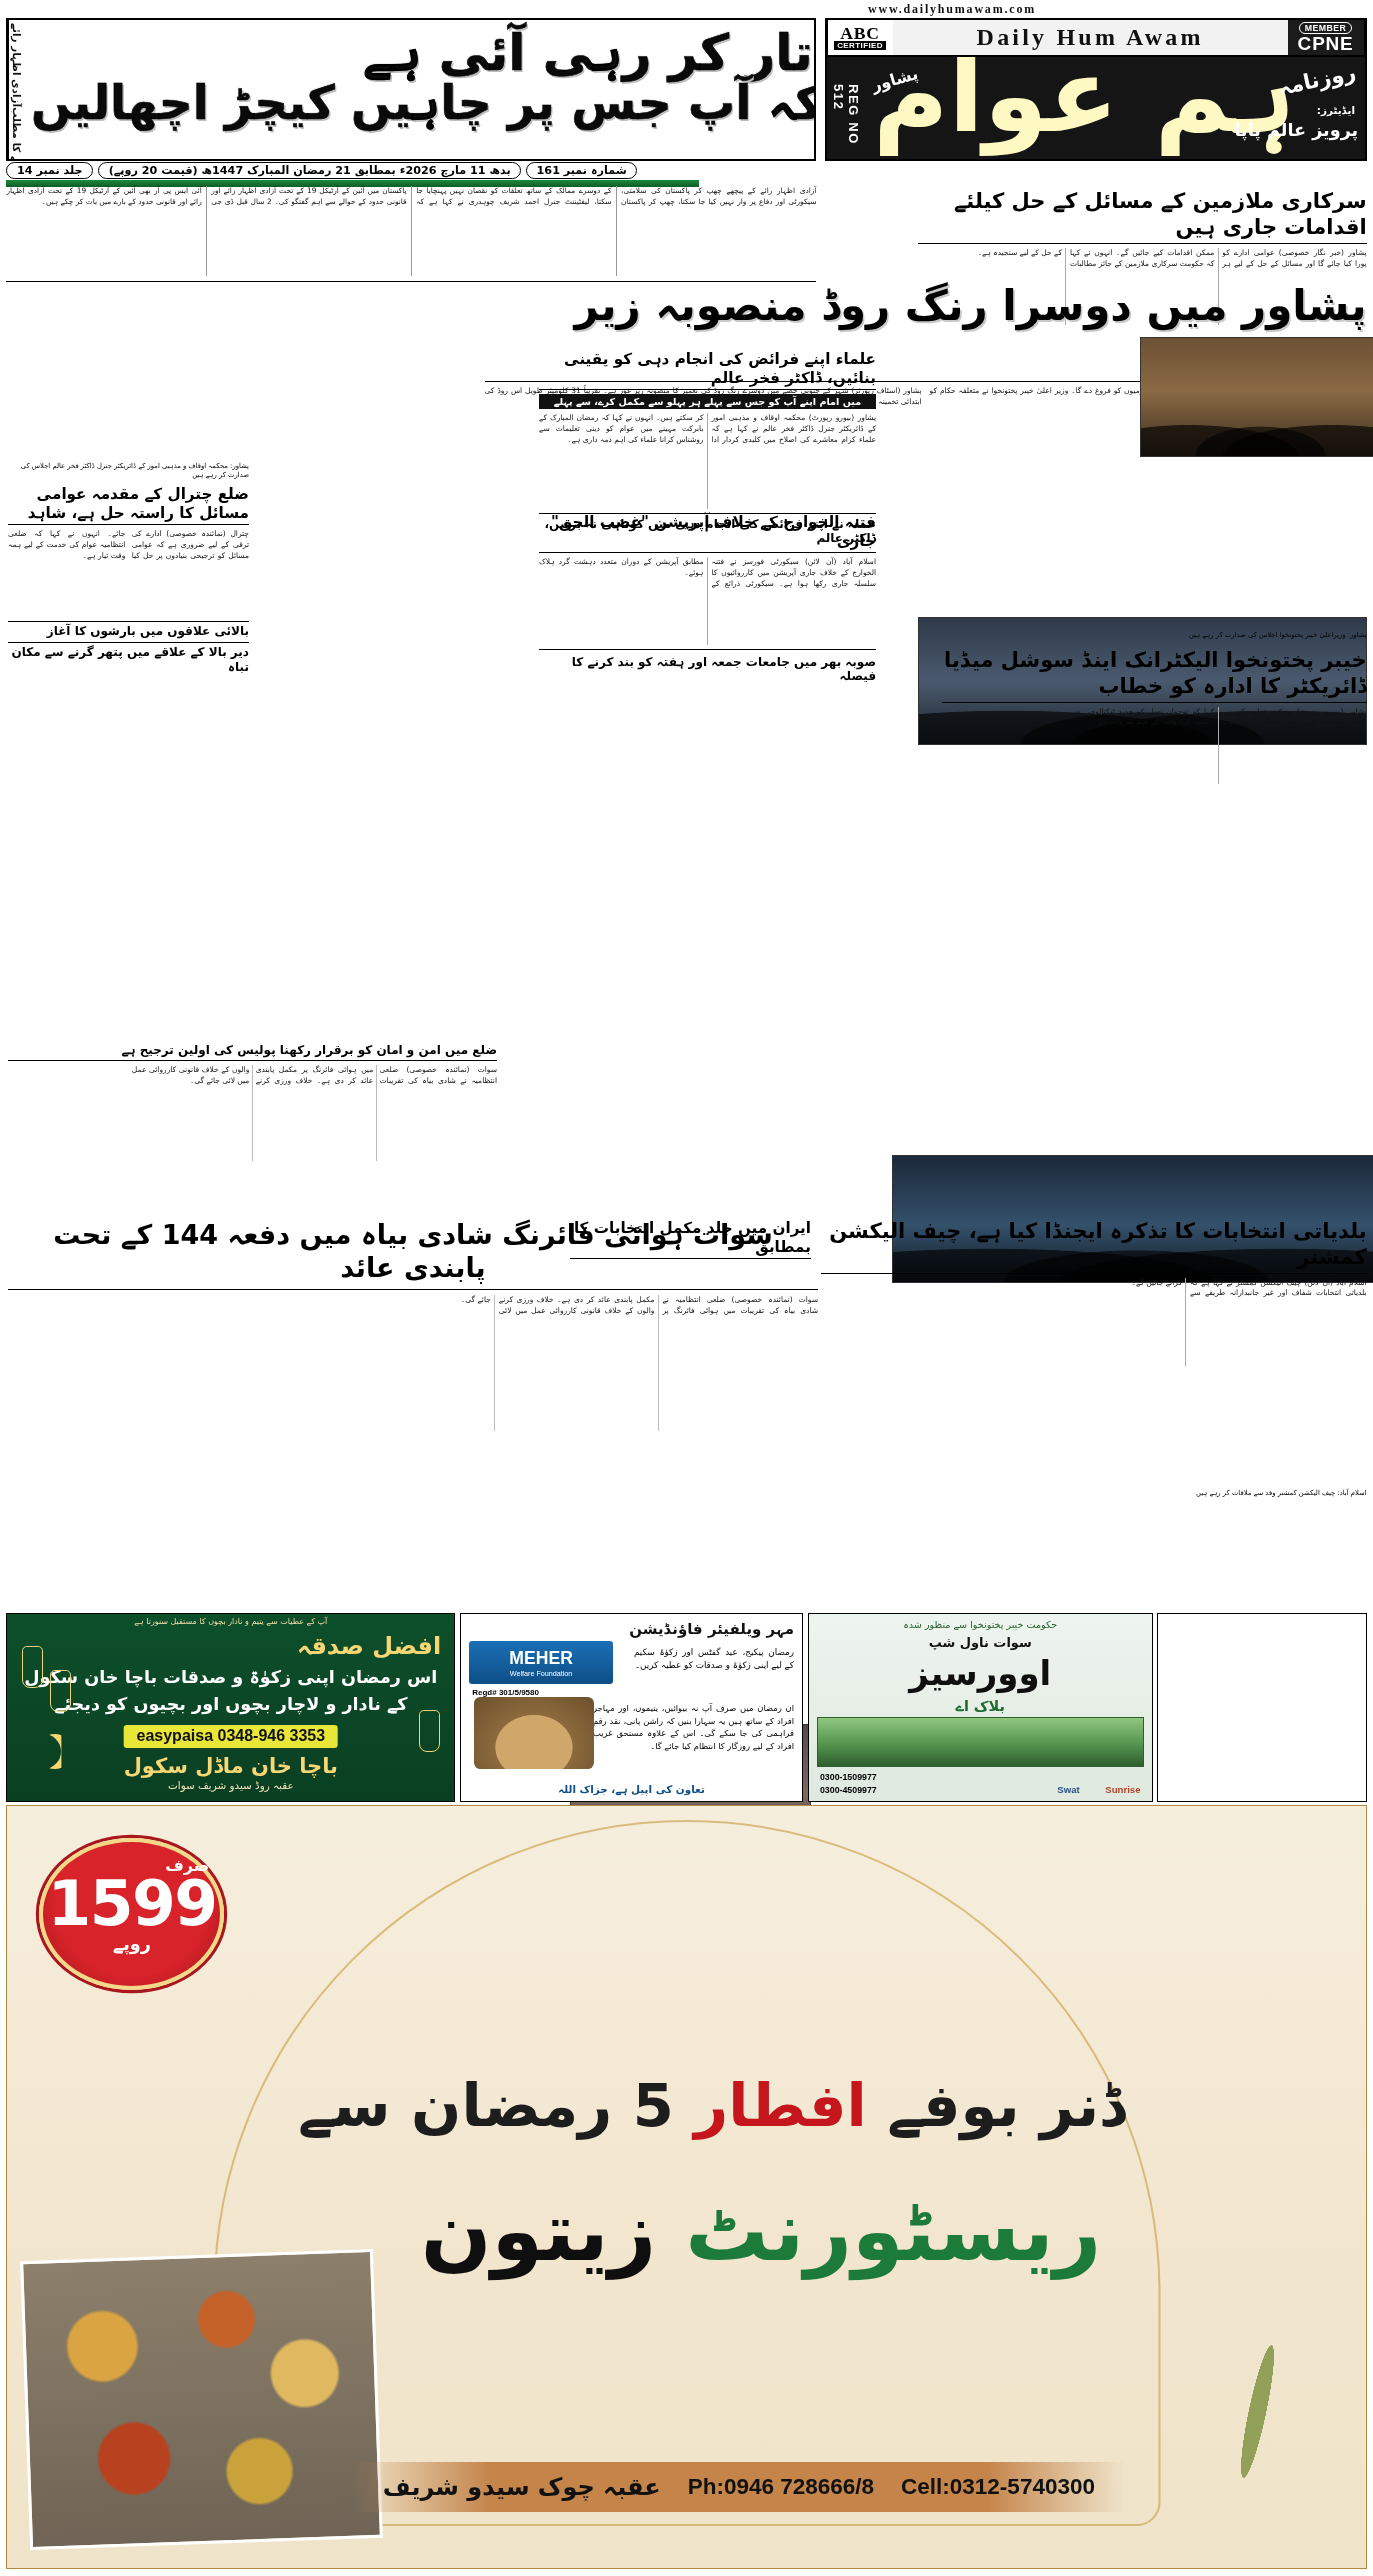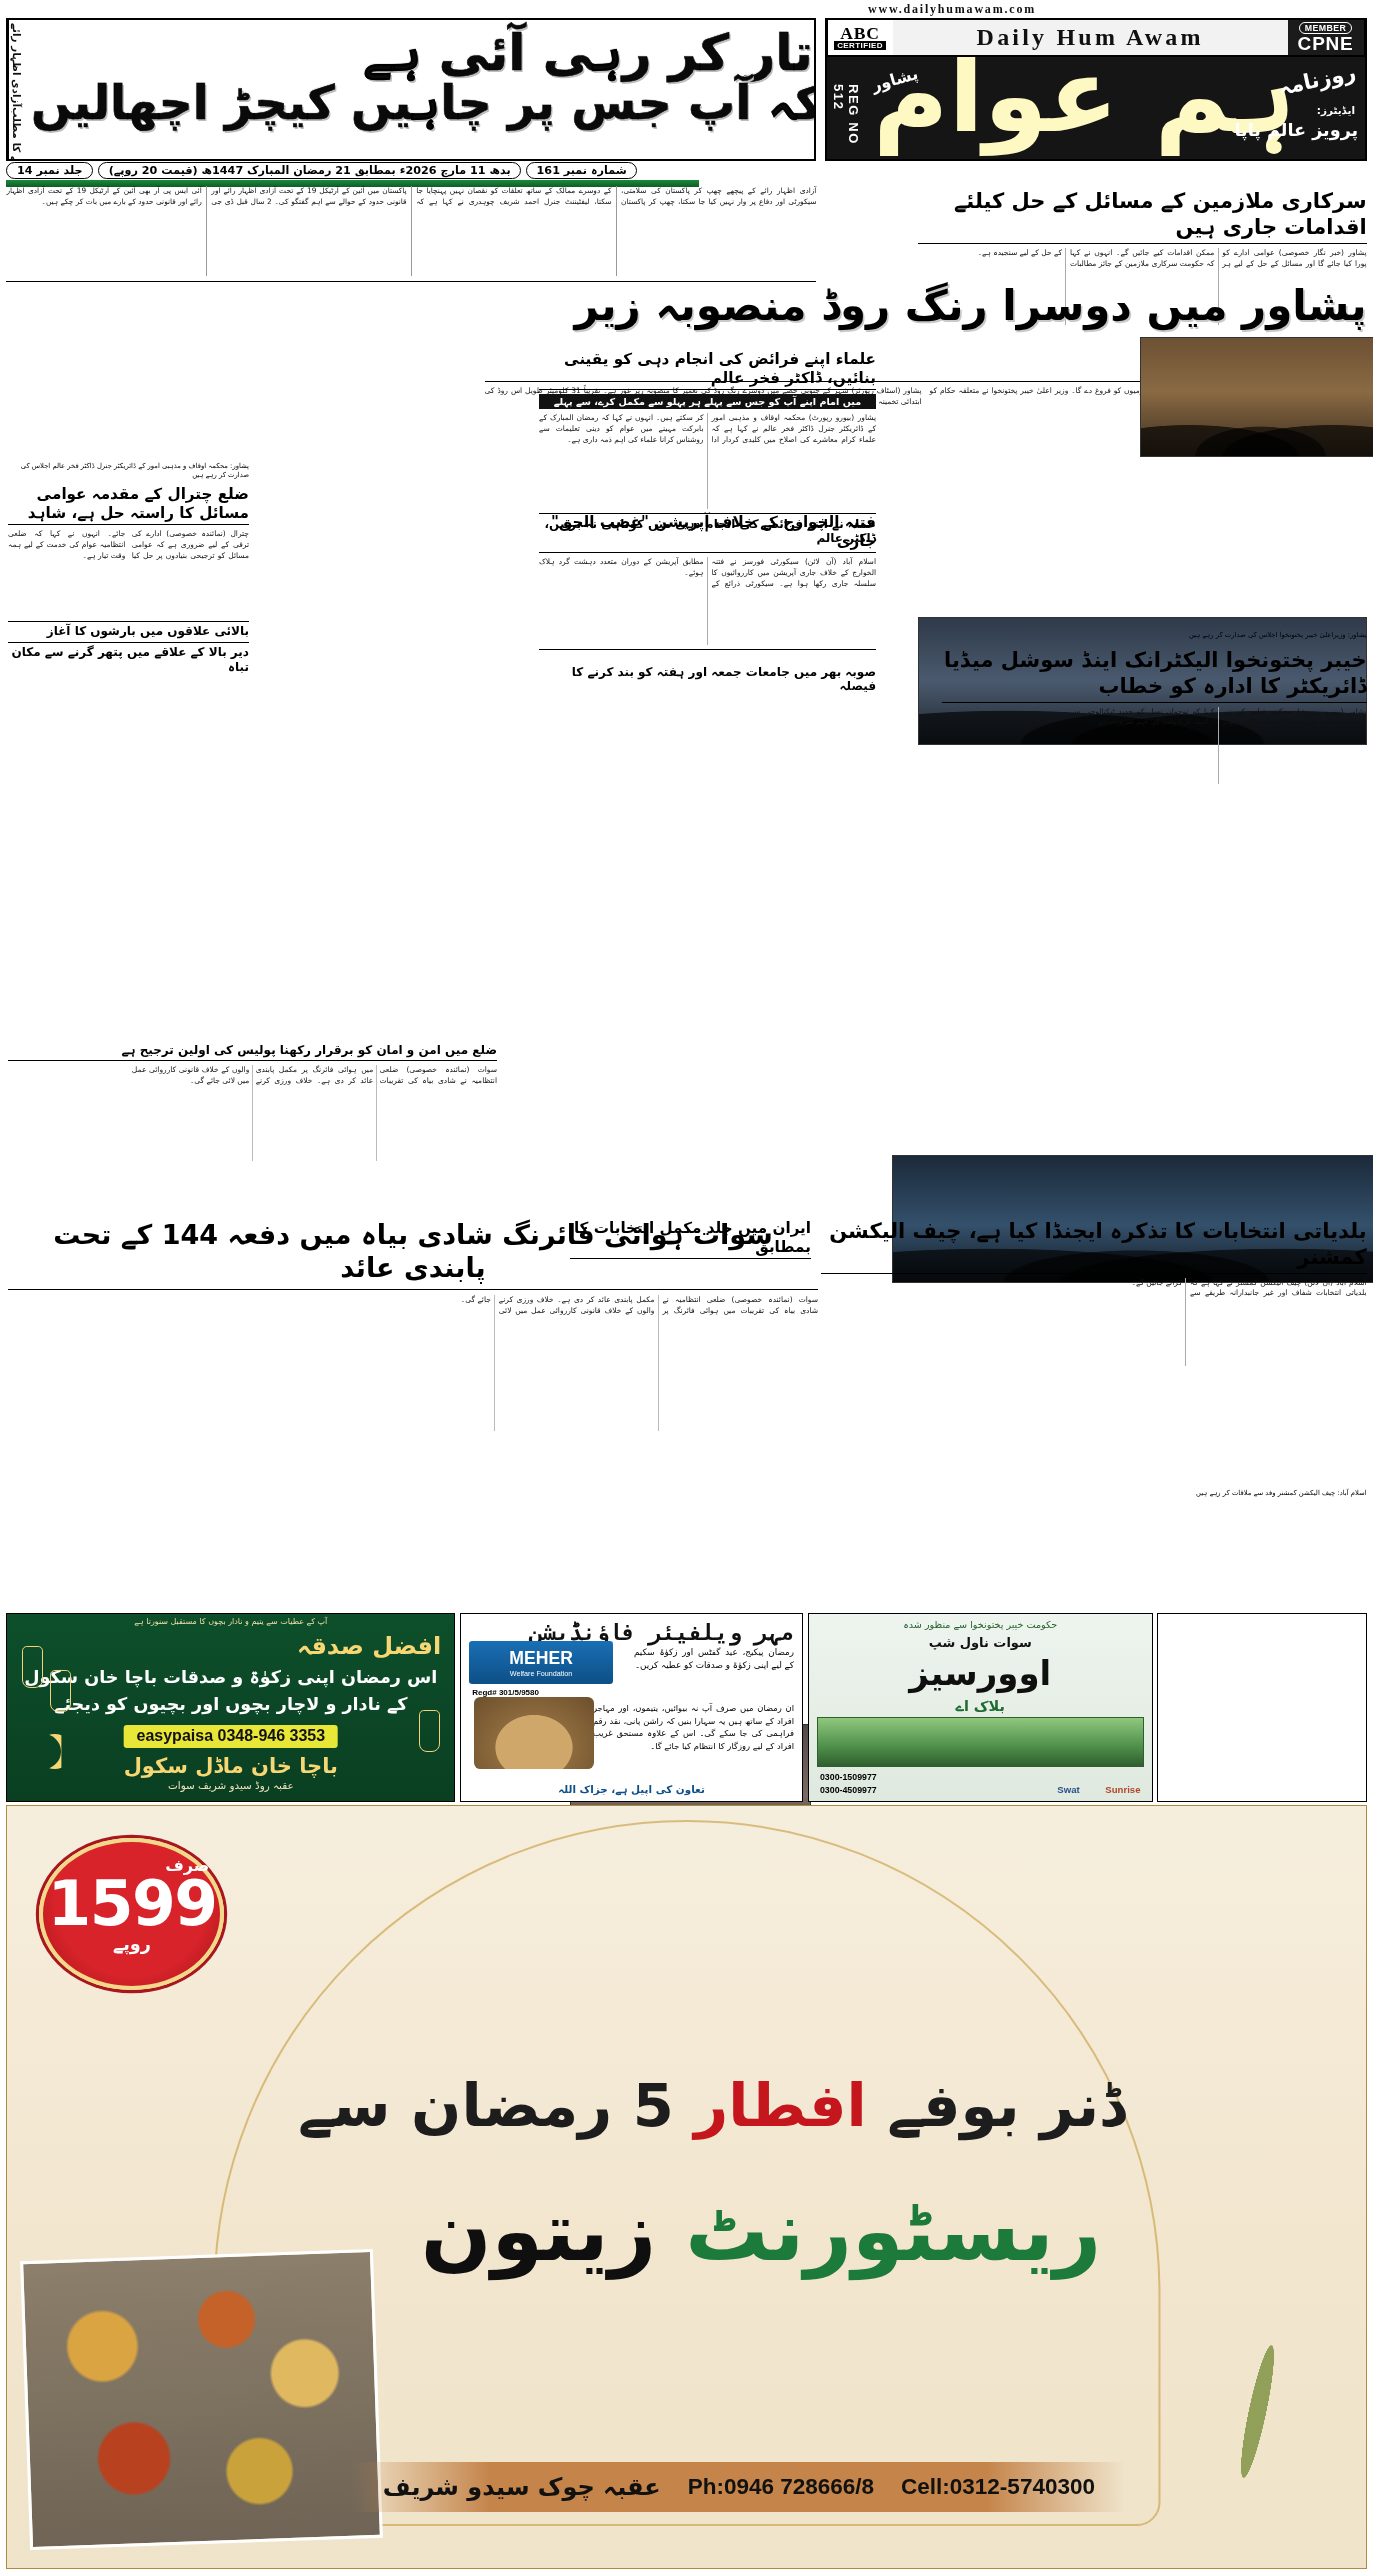--- a/index.html
+++ b/index.html
@@ -330,21 +330,21 @@
   <div class="col urdu" style="left:8px; top:485px; width:241px;">
     <div class="news-head hl-md" style="border-bottom:1.6px solid #000; padding-bottom:2.4px;">ضلع چترال کے مقدمہ عوامی مسائل کا راستہ حل ہے، شاہد</div>
     <div class="news-body" style="margin-top:4px; column-count:2; column-gap:6.4px; height:88px;">چترال (نمائندہ خصوصی) ادارے کی ترقی کے لیے ضروری ہے کہ عوامی مسائل کو ترجیحی بنیادوں پر حل کیا جائے۔ انہوں نے کہا کہ ضلعی انتظامیہ عوام کی خدمت کے لیے ہمہ وقت تیار ہے۔</div>
     <div class="news-head hl-sm" style="border-top:0.8px solid #000; padding-top:2.4px; margin-top:3.2px;">بالائی علاقوں میں بارشوں کا آغاز</div>
     <div class="news-head hl-sm" style="border-top:0.8px solid #000; padding-top:2.4px; margin-top:3.2px;">دیر بالا کے علاقے میں پتھر گرنے سے مکان تباہ</div>
   </div>
 
   <div class="col urdu" style="right:497px; top:513px; width:337px;">
     <div class="news-head hl-md" style="border-bottom:1.6px solid #000; padding-bottom:2.4px;">فتنہ الخوارج کے خلاف آپریشن "غضب الحق" جاری</div>
     <div class="news-body" style="margin-top:4px; column-count:2; column-gap:8px; column-rule:0.8px solid #aaa; height:88px;">اسلام آباد (آن لائن) سیکورٹی فورسز نے فتنہ الخوارج کے خلاف جاری آپریشن میں کارروائیوں کا سلسلہ جاری رکھا ہوا ہے۔ سیکورٹی ذرائع کے مطابق آپریشن کے دوران متعدد دہشت گرد ہلاک ہوئے۔</div>
-    <div class="news-head hl-sm" style="border-top:0.8px solid #000; padding-top:15px; margin-top:3.2px;">صوبہ بھر میں جامعات جمعہ اور ہفتہ کو بند کرنے کا فیصلہ</div>
+    <div class="news-head hl-sm" style="border-top:0.8px solid #000; padding-top:5px; margin-top:3.2px;">صوبہ بھر میں جامعات جمعہ اور ہفتہ کو بند کرنے کا فیصلہ</div>
   </div>
 
   <div class="photo ph-meet ph-sil" style="right:6.4px; top:497px; width:449px; height:128px;"></div>
   <div class="col urdu cap" style="right:6.4px; top:629px; width:449px;">پشاور: وزیراعلیٰ خیبر پختونخوا اجلاس کی صدارت کر رہے ہیں</div>
 
   <div class="col urdu" style="right:6.4px; top:648px; width:449px;">
     <div class="news-head hl-lg" style="border-bottom:1.6px solid #000; padding-bottom:2.4px;margin-left:24px;">خیبر پختونخوا الیکٹرانک اینڈ سوشل میڈیا ڈائریکٹر کا ادارہ کو خطاب</div>
     <div class="news-body" style="margin-top:4px; column-count:3; column-gap:8px; column-rule:0.8px solid #aaa; height:77px;">پشاور (بیورو رپورٹ) محکمہ تعلیم کے زیر اہتمام منعقدہ تقریب سے خطاب کرتے ہوئے کہا کہ نوجوان نسل کو جدید ٹیکنالوجی سے آراستہ کرنا وقت کی اہم ضرورت ہے۔</div>
   </div>
 
@@ -389,21 +389,21 @@
       <div style="position:absolute; right:13px; left:13px; top:140px; font-size:21px; font-weight:700; color:#f7d774; text-align:center;">باچا خان ماڈل سکول</div>
       <div style="position:absolute; right:13px; left:13px; top:165px; font-size:10.4px; color:#f0e2bb; text-align:center;">عقبہ روڈ سیدو شریف سوات</div>
       <div class="lantern" style="left:14.4px; top:32px; border:1.6px solid #f3d37a; border-radius:4.8px 4.8px 8px 8px;"></div>
       <div class="lantern" style="left:43px; top:56px; border:1.6px solid #f3d37a; border-radius:4.8px 4.8px 8px 8px;"></div>
       <div class="lantern" style="right:14.4px; top:96px; border:1.6px solid #f3d37a; border-radius:4.8px 4.8px 8px 8px;"></div>
       <div class="moon" style="left:19px; top:120px; width:35px; height:35px; border-radius:50%;
                   box-shadow: 11.2px 0 0 0 #f7d774; clip-path: inset(0 0 0 0);"></div>
     </div>
 
     <div class="ad ad-meher urdu">
-      <div style="position:absolute; right:8px; top:6.4px; font-size:22px; font-weight:700; color:#111;font-family:Liberation Mono, monospace;">مہر ویلفیئر فاؤنڈیشن</div>
+      <div style="position:absolute; right:8px; top:6.4px; font-size:15px; font-weight:700; color:#111;">مہر ویلفیئر فاؤنڈیشن</div>
       <div style="position:absolute; left:8px; top:27px; width:144px; height:43px;
                   background:linear-gradient(180deg,#1a6fb5 0%, #0d4f86 100%); border-radius:3.2px;
                   display:flex; flex-direction:column; align-items:center; justify-content:center; color:#fff;">
         <div style="font-size:17.6px; font-weight:700; direction:ltr; font-family:'Liberation Sans',sans-serif;">MEHER</div>
         <div style="font-size:7.2px; direction:ltr; font-family:'Liberation Sans',sans-serif;">Welfare Foundation</div>
       </div>
       <div style="position:absolute; left:11.2px; top:74px; font-size:8px; direction:ltr; font-weight:700;
                   font-family:'Liberation Sans',sans-serif;">Regd# 301/5/9580</div>
       <div style="position:absolute; right:8px; top:32px; width:160px; font-size:8.8px; line-height:1.5; text-align:justify;">رمضان پیکیج، عید گفٹس اور زکوٰۃ سکیم کے لیے اپنی زکوٰۃ و صدقات کو عطیہ کریں۔</div>
       <div style="position:absolute; right:8px; top:88px; width:201px; font-size:8.4px; line-height:1.5; text-align:justify;">ان رمضان میں صرف آپ نہ بیوائیں، یتیموں، اور مہاجر افراد کے ساتھ ہیں یہ سہارا بنیں کہ راشن پانی، نقد رقم فراہمی کی جا سکے گی۔ اس کے علاوہ مستحق غریب افراد کے لیے روزگار کا انتظام کیا جائے گا۔</div>

